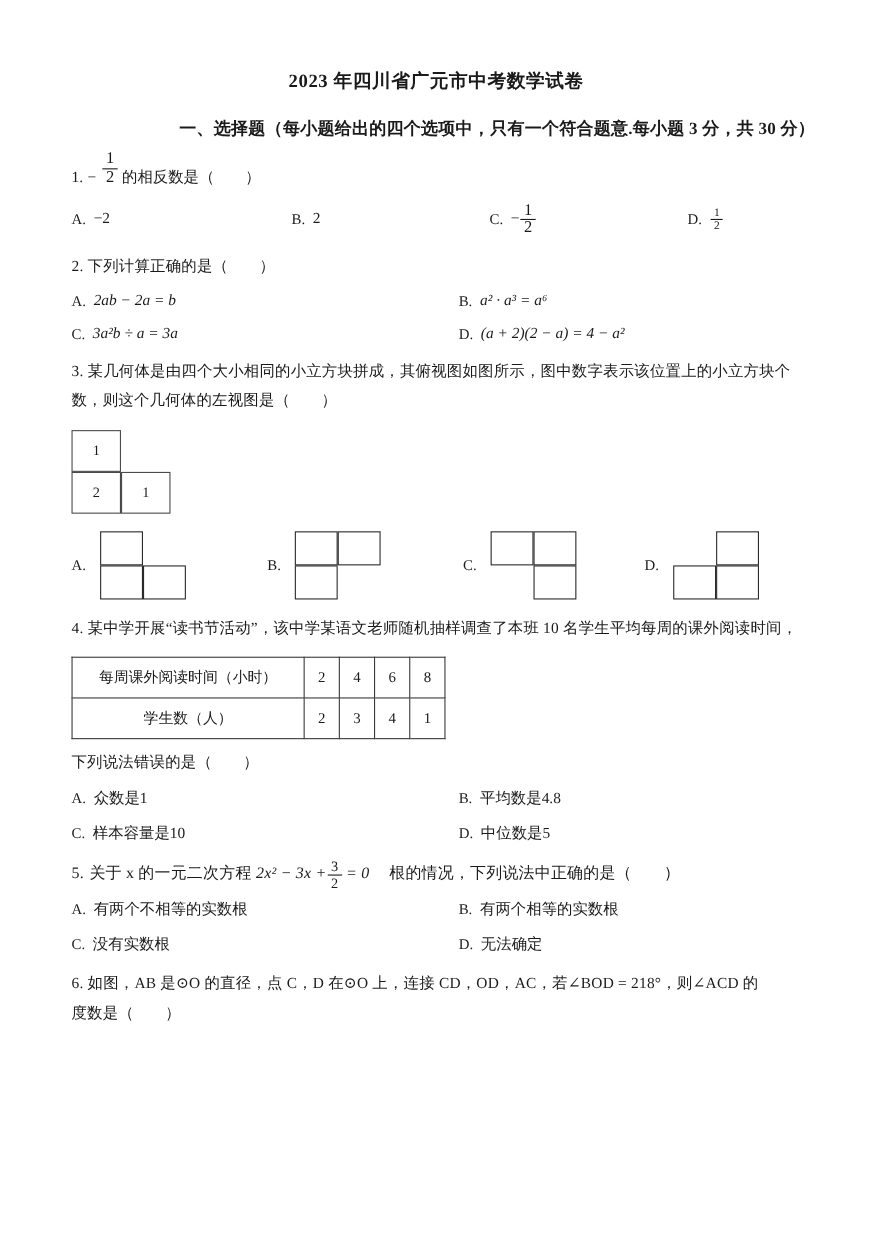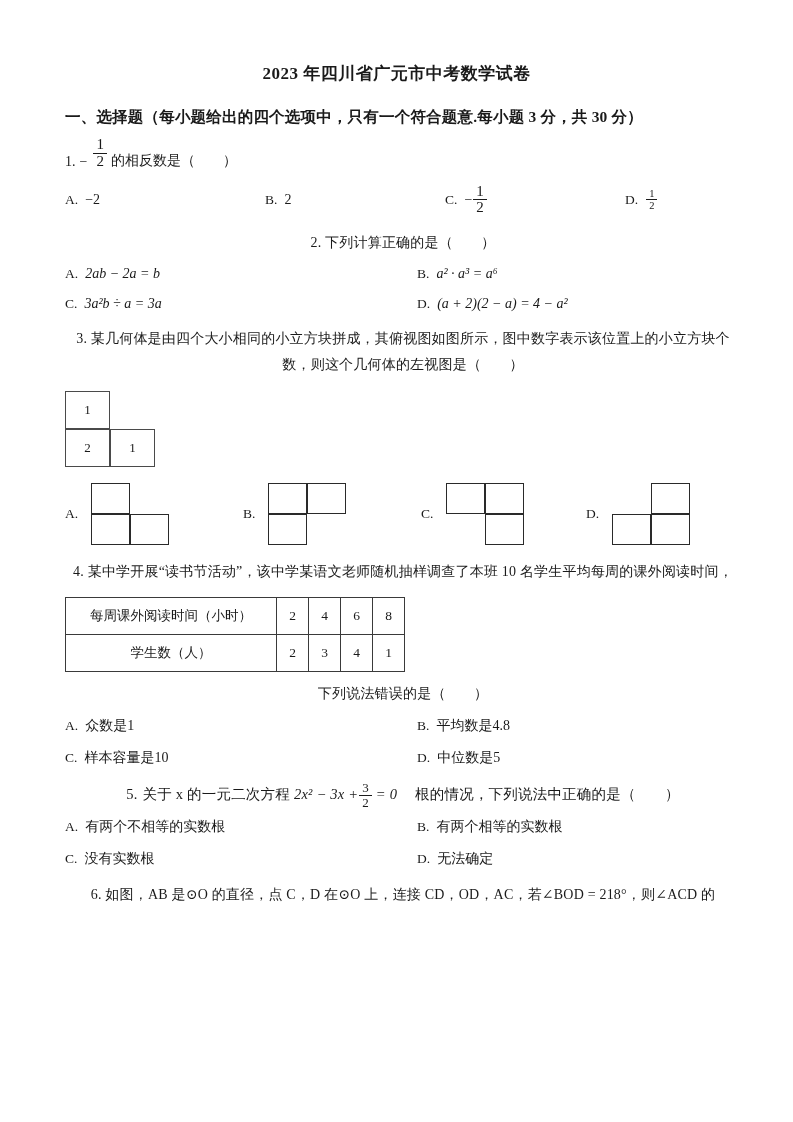--- a/index.html
+++ b/index.html
@@ -28,31 +28,31 @@
     font-size: 17px;
     letter-spacing: 0.5px;
     margin: 62px 0 0 0;
     font-family: "Liberation Serif", "DejaVu Serif", serif;
   }
   .section-head {
     font-weight: bold;
     font-size: 15.5px;
     margin: 22px 0 0 13px;
     letter-spacing: 0.2px;
+    text-align: right;
   }
   .q {
     margin: 0;
     padding: 0;
   }
   .q-text {
     font-size: 14px;
     line-height: 1.9;
     margin-left: 13px;
     letter-spacing: 0.2px;
-    text-align: center;
   }
   .q-text.indent-wrap {
     margin-left: 13px;
   }
   .opts {
     display: flex;
     margin-left: 13px;
     font-size: 14px;
   }
   .opt {
@@ -382,15 +382,16 @@
       </div>
     </div>
   </div>
 
   <div class="q">
     <div class="sp-md"></div>
     <div class="q-text">
       <span>6.</span>
       <span>如图，AB 是⊙O 的直径，点 C，D 在⊙O 上，连接 CD，OD，AC，若∠BOD = 218°，则∠ACD 的</span>
     </div>
+    <div class="q-text indent-wrap">度数是（　　）</div>
   </div>
 
 </div>
 
 </body></html>

